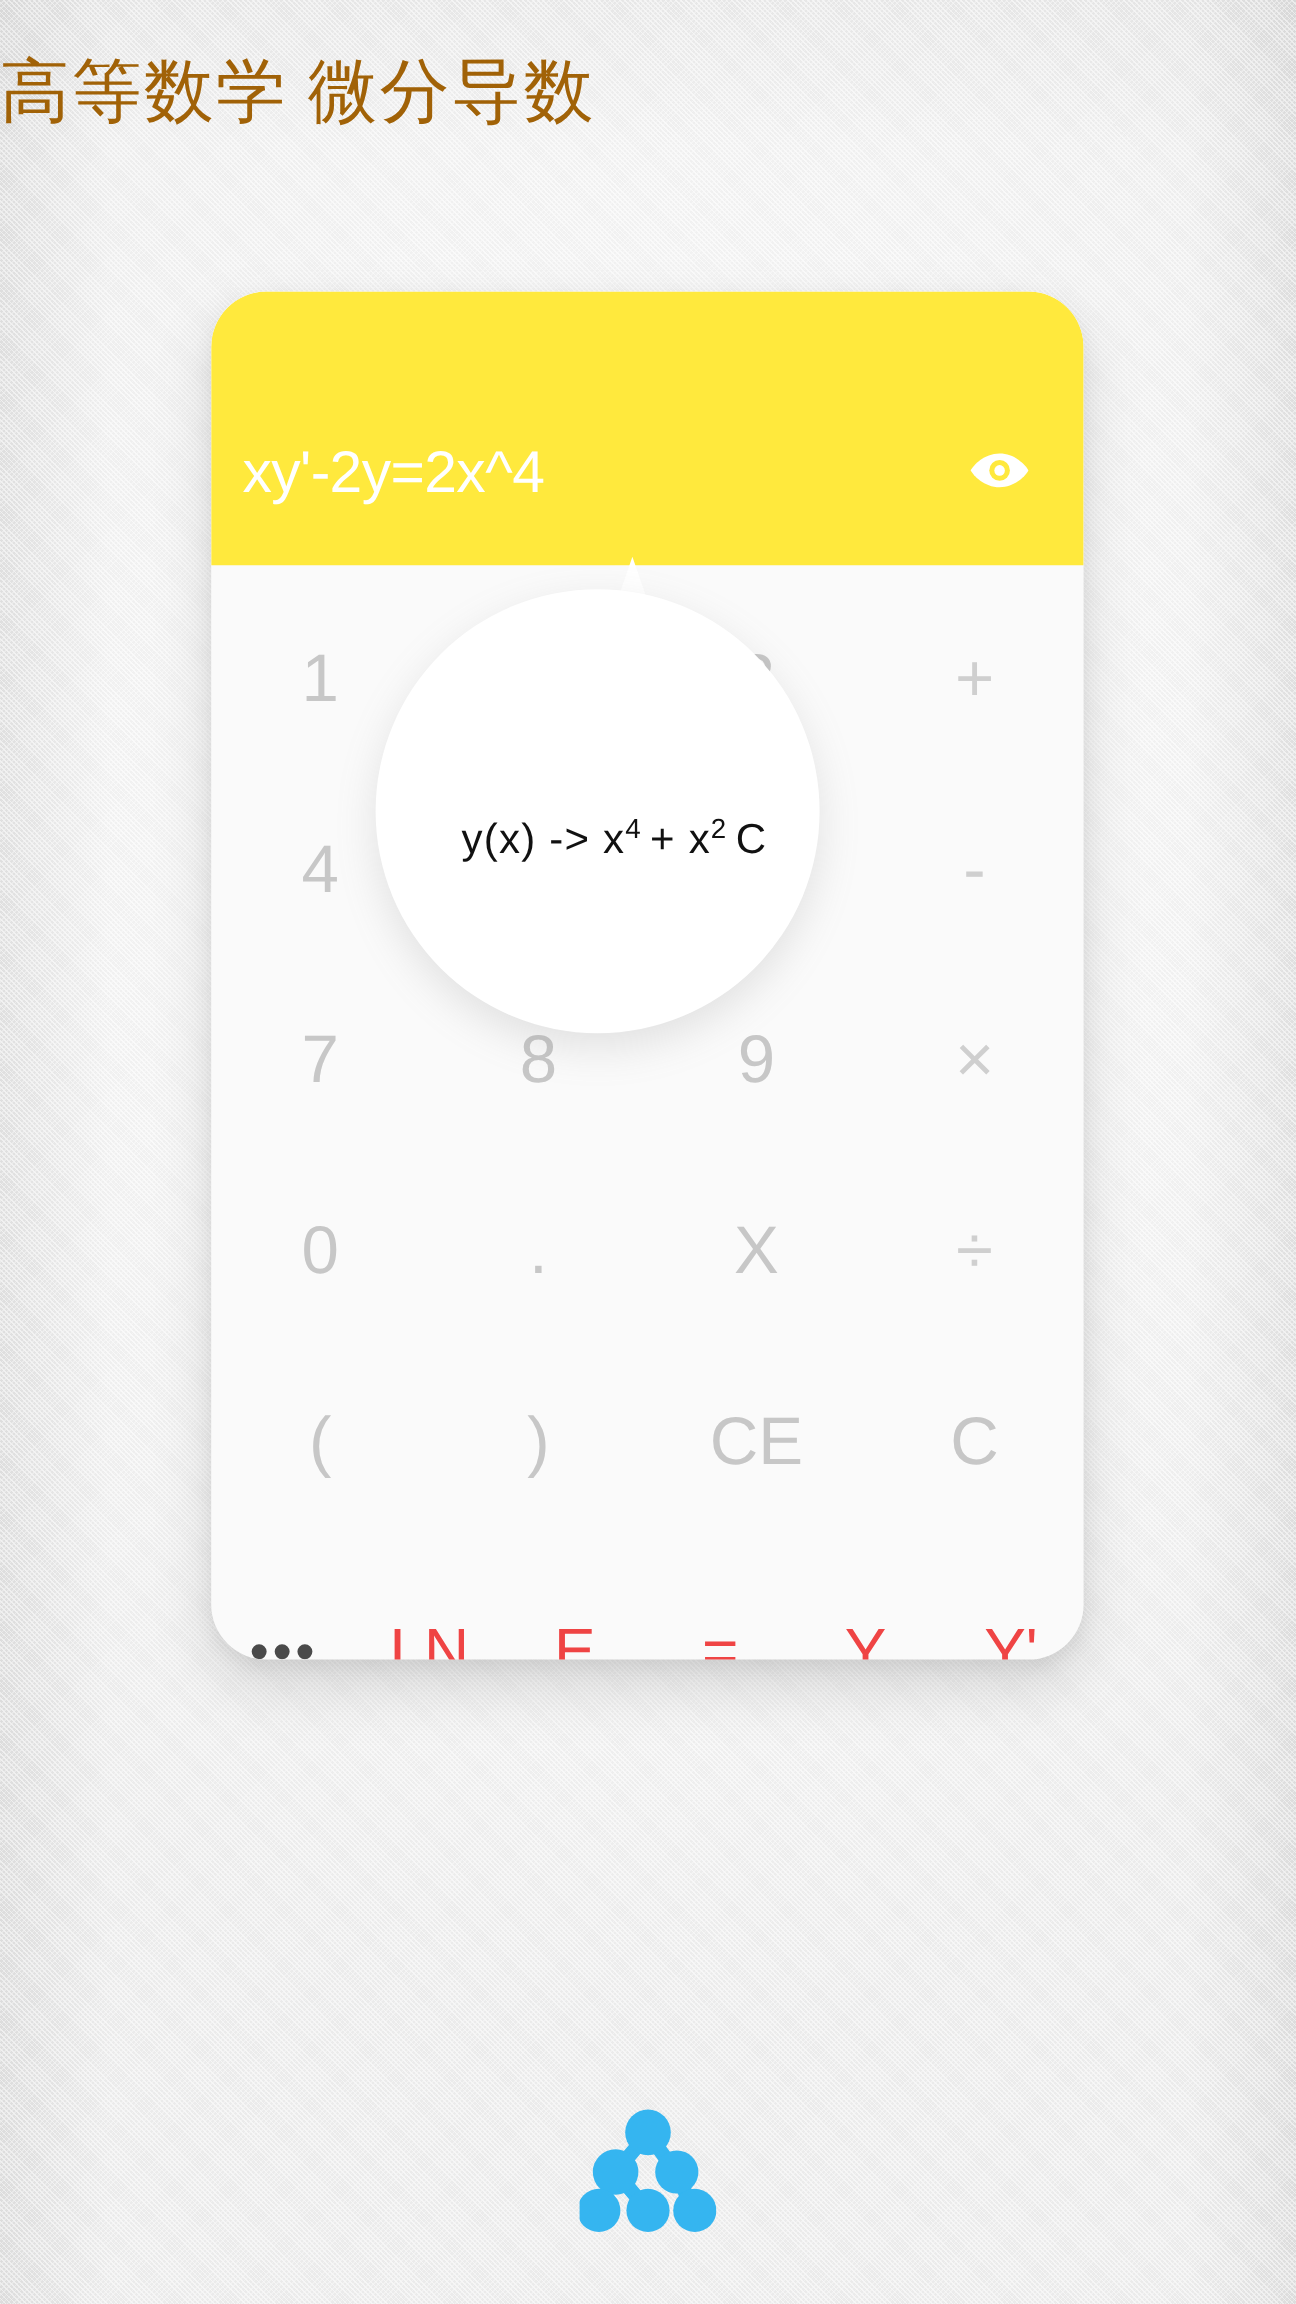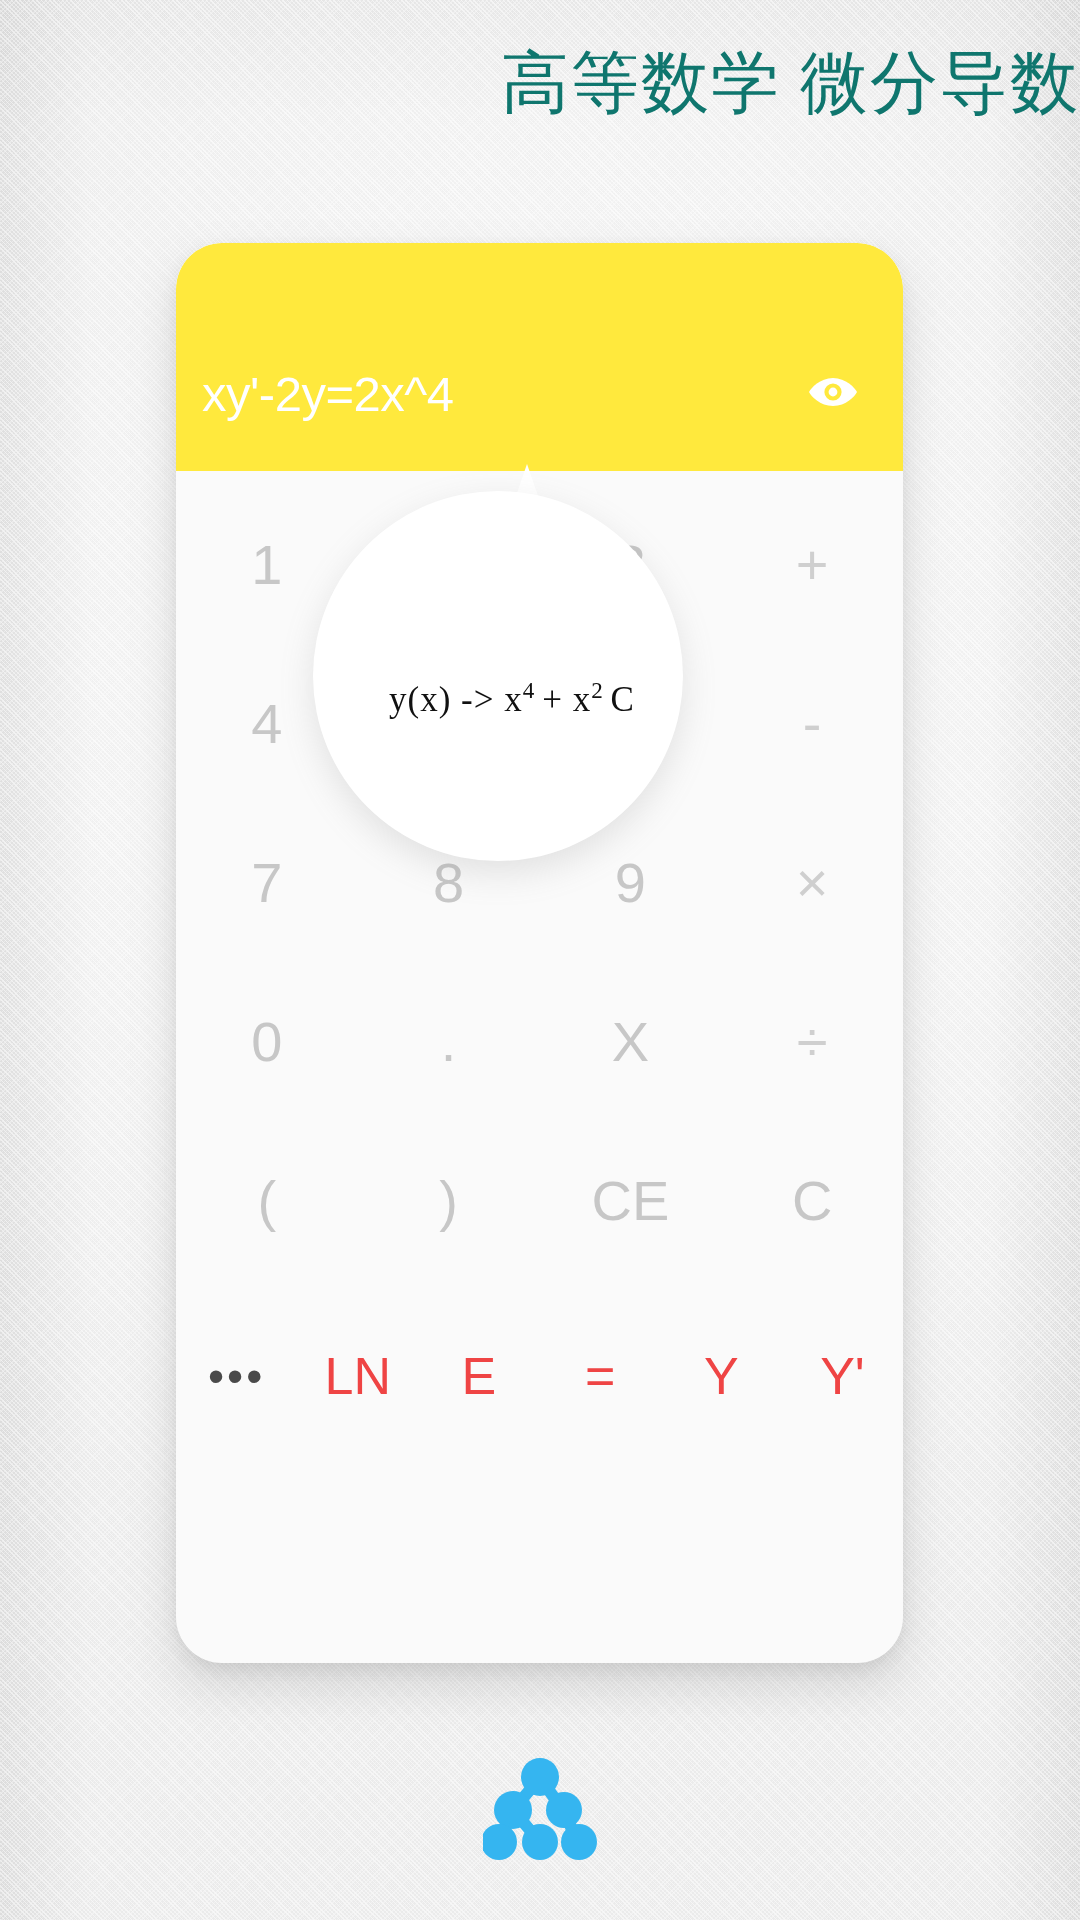--- a/index.html
+++ b/index.html
@@ -39,37 +39,37 @@
       linear-gradient(to left,  rgba(190,190,190,.30) 0, rgba(190,190,190,0) 90px),
       linear-gradient(to bottom, rgba(200,200,200,.18) 0, rgba(200,200,200,0) 120px);
   }
 
   
   #page-title {
     position: absolute;
     top: 44px;
     left: 0;
     width: 1080px;
-    text-align: right;
+    text-align: left;
     font-family: "Liberation Serif", "DejaVu Serif", serif;
-    font-size: 68px;
+    font-size: 58px;
     line-height: 1.15;
     letter-spacing: 2px;
-    color: #0f766e;
+    color: #a16207;
     z-index: 5;
     white-space: pre;
   }
 
   
   #calc-card {
     position: absolute;
     left: 176px;
     top: 243px;
     width: 727px;
-    height: 1420px;
+    height: 1140px;
     border-radius: 46px;
     background: #fafafa;
     box-shadow:
       0 22px 46px rgba(110,110,110,.22),
       0 6px 14px rgba(110,110,110,.10);
     overflow: hidden;
     z-index: 6;
   }
 
   
@@ -162,21 +162,21 @@
     left: 498px;
     top: 464px;
     width: 0;
     height: 0;
     border-left: 29px solid transparent;
     border-right: 29px solid transparent;
     border-bottom: 84px solid #ffffff;
     z-index: 8;
   }
   #answer-text {
-    font-family: Liberation Serif, serif;
+    font-family: Liberation Sans, sans-serif;
     font-size: 35px;
     color: #111111;
     letter-spacing: 1px;
     white-space: nowrap;
     position: relative;
     top: 22px;
     margin-left: 28px;
   }
   #answer-text sup {
     font-size: .66em;

